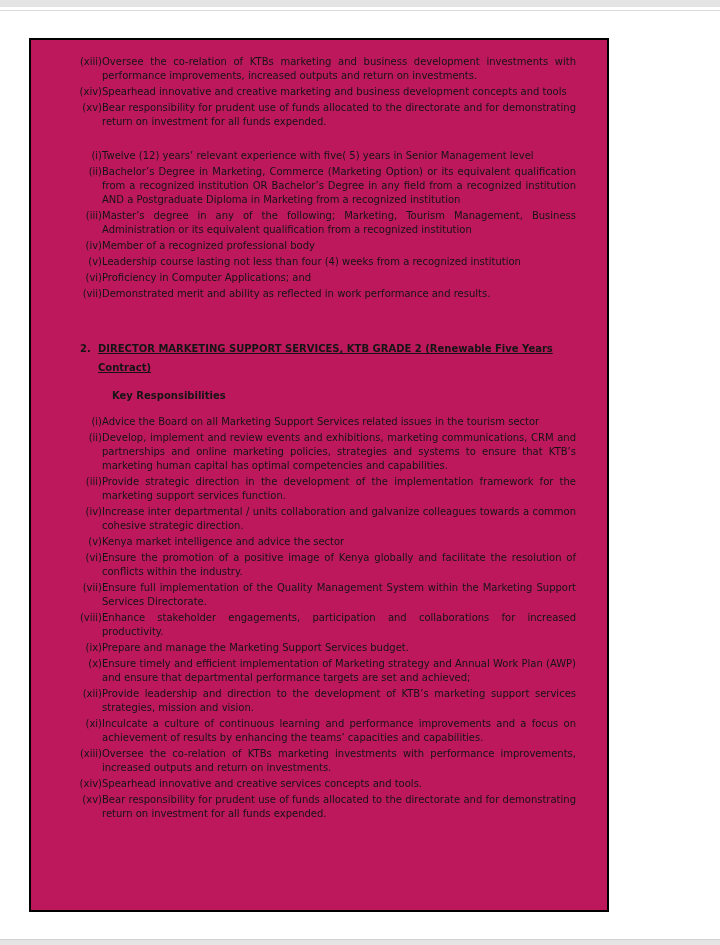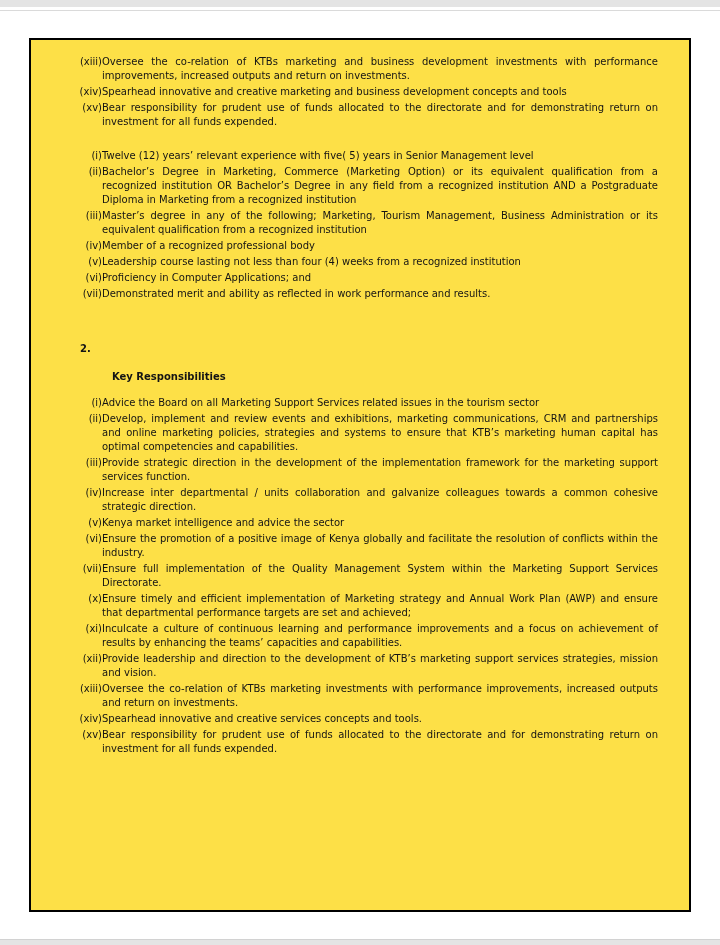--- a/index.html
+++ b/index.html
@@ -19,23 +19,23 @@
     position: absolute; top: 10px; left: 0; width: 100%; height: 1px;
     background: #dadada;
   }
   .strip-bottom {
     position: absolute; bottom: 0; left: 0; width: 100%; height: 6px;
     background: #e4e4e4;
     border-top: 1px solid #d2d2d2;
   }
   .doc-box {
     position: absolute; left: 29px; top: 38px;
-    width: 662px; height: 874px;
+    width: 580px; height: 874px;
     border: 2px solid #000000;
-    background: #fde047;
+    background: #be185d;
     padding: 15px 31px 0 27px;
     font-size: 10px;
     line-height: 14px;
     overflow: hidden;
   }
   .doc-list .li { display: flex; margin-bottom: 2px; }
   .doc-list .marker { flex: 0 0 44px; width: 44px; text-align: right; white-space: nowrap; }
   .doc-list .txt { flex: 1; text-align: justify; }
   .section-heading { font-weight: bold; margin-left: 54px; }
   .kq-heading { margin-top: 11px; }
@@ -109,20 +109,21 @@
       </div>
 
       <div class="li">
         <span class="marker">(vii)</span>
         <span class="txt">Demonstrated merit and ability as reflected in work performance and results.</span>
       </div>
     </div>
 
   <div class="pos-heading">
     <span class="pos-num">2.</span>
+    <span class="pos-title">DIRECTOR MARKETING SUPPORT SERVICES, KTB GRADE 2 (Renewable Five Years Contract)</span>
   </div>
 
   <div class="section-heading kr-heading">Key Responsibilities</div>
 
   <div class="doc-list list-resp">
 
       <div class="li">
         <span class="marker">(i)</span>
         <span class="txt">Advice the Board on all Marketing Support Services related issues in the tourism sector</span>
       </div>
@@ -150,38 +151,46 @@
       <div class="li">
         <span class="marker">(vi)</span>
         <span class="txt">Ensure the promotion of a positive image of Kenya globally and facilitate the resolution of conflicts within the industry.</span>
       </div>
 
       <div class="li">
         <span class="marker">(vii)</span>
         <span class="txt">Ensure full implementation of the Quality Management System within the Marketing Support Services Directorate.</span>
       </div>
 
-
+      <div class="li">
+        <span class="marker">(viii)</span>
+        <span class="txt">Enhance stakeholder engagements, participation and collaborations for increased productivity.</span>
+      </div>
+
+      <div class="li">
+        <span class="marker">(ix)</span>
+        <span class="txt">Prepare and manage the Marketing Support Services budget.</span>
+      </div>
 
       <div class="li">
         <span class="marker">(x)</span>
         <span class="txt">Ensure timely and efficient implementation of Marketing strategy and Annual Work Plan (AWP) and ensure that departmental performance targets are set and achieved;</span>
       </div>
 
       <div class="li">
+        <span class="marker">(xii)</span>
+        <span class="txt">Provide leadership and direction to the development of KTB’s marketing support services strategies, mission and vision.</span>
+      </div>
+
+      <div class="li">
         <span class="marker">(xi)</span>
         <span class="txt">Inculcate a culture of continuous learning and performance improvements and a focus on achievement of results by enhancing the teams’ capacities and capabilities.</span>
       </div>
 
       <div class="li">
-        <span class="marker">(xii)</span>
-        <span class="txt">Provide leadership and direction to the development of KTB’s marketing support services strategies, mission and vision.</span>
-      </div>
-
-      <div class="li">
         <span class="marker">(xiii)</span>
         <span class="txt">Oversee the co-relation of KTBs marketing investments with performance improvements, increased outputs and return on investments.</span>
       </div>
 
       <div class="li">
         <span class="marker">(xiv)</span>
         <span class="txt">Spearhead innovative and creative services concepts and tools.</span>
       </div>
 
       <div class="li">

